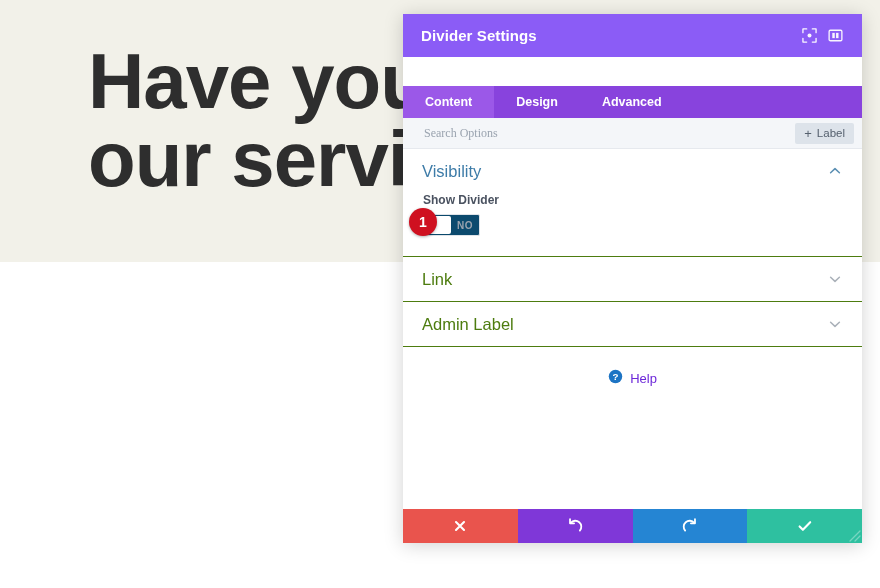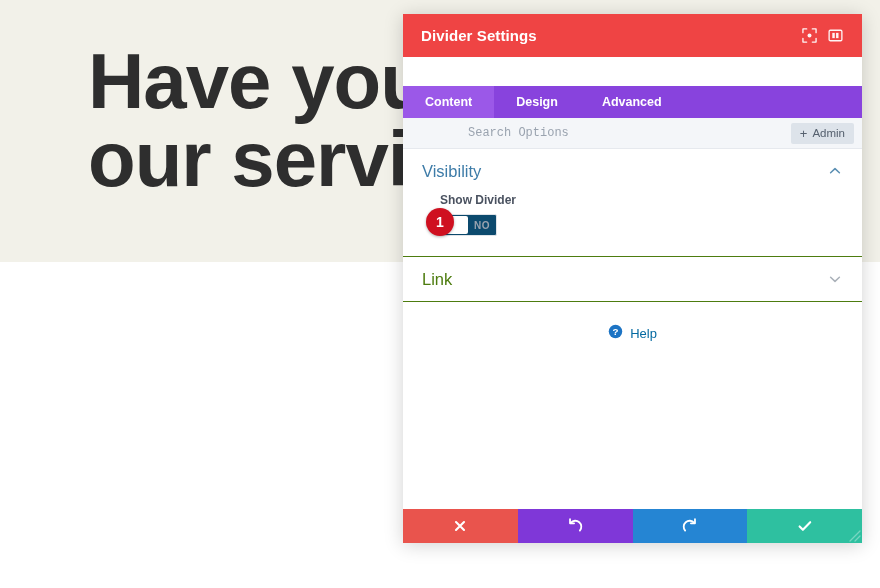--- a/index.html
+++ b/index.html
@@ -67,21 +67,21 @@
     background: #ffffff;
     box-shadow: 0 2px 18px rgba(0,0,0,0.18);
     display: flex;
     flex-direction: column;
     overflow: visible;
   }
 
   
   #modal-header {
     height: 43px;
-    background: #ef4444;
+    background: #8b5cf6;
     display: flex;
     align-items: center;
     padding: 0 14px 0 18px;
     flex: none;
   }
   #modal-title {
     color: #ffffff;
     font-size: 15px;
     font-weight: 700;
     flex: 1;
@@ -129,24 +129,23 @@
     display: flex;
     align-items: center;
     padding: 0 8px 0 19px;
     flex: none;
   }
   #search-input {
     flex: 1;
     border: none;
     outline: none;
     background: transparent;
-    font-family: Liberation Mono, monospace;
+    font-family: Liberation Serif, serif;
     font-size: 12px;
     color: #a16207;
-    margin-left: 44px;
   }
   #search-input::placeholder {
     color: #9aa3af;
   }
   #filter-button {
     background: #dde3ea;
     color: #55606e;
     font-size: 11.5px;
     font-weight: 400;
     padding: 4px 9px;
@@ -188,21 +187,21 @@
   .section.open .section-title { color: #3e7ca8; }
   .section.closed .section-title { color: #4d7c0f; }
 
   .chev {
     width: 14px;
     height: 14px;
     display: block;
   }
 
   .section-content {
-    padding: 0 19px 18px 37px;
+    padding: 0 19px 18px 20px;
   }
   .field-label {
     font-size: 12px;
     font-weight: 700;
     color: #4a5260;
     margin-bottom: 7px;
   }
 
   
   .toggle-wrap {
@@ -256,21 +255,21 @@
   #help-row {
     display: flex;
     align-items: center;
     justify-content: center;
     gap: 7px;
     padding: 22px 0 0 0;
     cursor: pointer;
   }
   #help-label {
     font-size: 13px;
-    color: #0369a1;
+    color: #6d28d9;
     font-weight: 400;
   }
 
   
   #modal-footer {
     height: 34px;
     display: flex;
     flex: none;
     position: relative;
   }
@@ -335,21 +334,21 @@
   <div id="modal-tabs">
     <div class="tab active">Content</div>
     <div class="tab">Design</div>
     <div class="tab">Advanced</div>
   </div>
 
   <div id="search-row">
     <input id="search-input" type="text" placeholder="Search Options" style="">
     <div id="filter-button">
       <span class="plus">+</span>
-      <span>Admin</span>
+      <span>Label</span>
     </div>
   </div>
 
   <div id="modal-body">
 
     <div class="section open">
       <div class="section-header">
         <div class="section-title">Visibility</div>
         <span class="chev">
           <svg class="chev" viewBox="0 0 14 14">
@@ -374,20 +373,30 @@
         <div class="section-title">Link</div>
         <span class="chev">
           <svg class="chev" viewBox="0 0 14 14">
             <path d="M2.6 5.2L7 9.4l4.4-4.2" stroke="#aab1b9" stroke-width="1.5" fill="none" stroke-linecap="round" stroke-linejoin="round"></path>
           </svg>
         </span>
       </div>
     </div>
 
 
+    <div class="section closed">
+      <div class="section-header">
+        <div class="section-title">Admin Label</div>
+        <span class="chev">
+          <svg class="chev" viewBox="0 0 14 14">
+            <path d="M2.6 5.2L7 9.4l4.4-4.2" stroke="#aab1b9" stroke-width="1.5" fill="none" stroke-linecap="round" stroke-linejoin="round"></path>
+          </svg>
+        </span>
+      </div>
+    </div>
 
     <div id="help-row">
       <span>
         <svg width="15" height="15" viewBox="0 0 16 16">
           <circle cx="8" cy="8" r="7.2" fill="#1d74c4"></circle>
           <text x="8" y="11.7" text-anchor="middle" font-family="Liberation Sans, sans-serif" font-size="10.5" font-weight="700" fill="#ffffff">?</text>
         </svg>
       </span>
       <span id="help-label">Help</span>
     </div>

